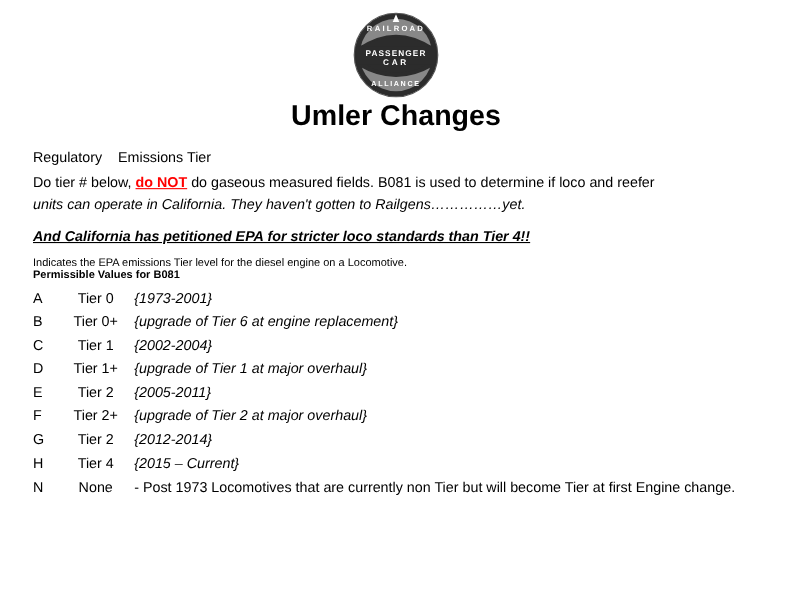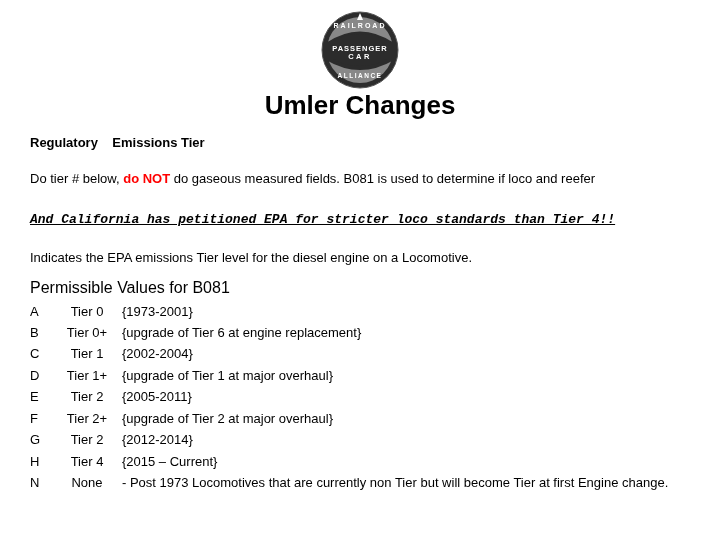--- a/index.html
+++ b/index.html
@@ -30,59 +30,59 @@
       width: 100px;
       height: 80px;
     }
     .page-title {
       font-size: 26px;
       font-weight: bold;
       text-align: left;
       margin-bottom: 8px;
     }
     .section-header {
-      font-weight: bold;
-      margin-bottom: 19px;
+      font-weight: normal;
+      margin-bottom: 6px;
     }
     .intro-text {
       margin-bottom: 2px;
       font-size: 13px;
       line-height: 1.5;
     }
     .red-underline {
       color: red;
       font-weight: bold;
+      text-decoration: underline;
       text-align: center;
     }
     .italic-text {
       font-style: italic;
     }
     .california-note {
       font-weight: bold;
       font-style: italic;
       text-decoration: underline;
-      margin: 23px 0;
-      font-size: 13px;
-      font-family: Liberation Mono, monospace;
+      margin: 12px 0;
+      font-size: 13px;
     }
     .epa-section {
       margin-top: 8px;
     }
     .epa-title {
       font-weight: bold;
       font-size: 13px;
       margin-bottom: 2px;
     }
     .epa-desc {
-      margin-bottom: 14px;
-      font-size: 13px;
+      margin-bottom: 0;
+      font-size: 10px;
     }
     .permissible-title {
-      font-weight: normal;
-      font-size: 16px;
+      font-weight: bold;
+      font-size: 10px;
       margin-bottom: 4px;
     }
     .tier-table {
       margin-left: 0;
       font-size: 13px;
       line-height: 1.65;
     }
     .tier-row {
       display: flex;
       align-items: baseline;
@@ -90,20 +90,21 @@
     .col-letter {
       width: 22px;
       font-weight: normal;
     }
     .col-tier {
       width: 70px;
       font-weight: normal;
       text-align: center;
     }
     .col-years {
+      font-style: italic;
     }
   </style>
 </head>
 <body>
 
 <div class="header">
   <div class="logo-container">
 
     <svg class="logo-svg" viewBox="0 0 100 80" xmlns="http://www.w3.org/2000/svg">
 
@@ -132,20 +133,21 @@
   </div>
   <div class="page-title">Umler Changes</div>
 </div>
 
 <div class="section-header">
   <span>Regulatory</span>&nbsp;&nbsp;&nbsp;&nbsp;<span>Emissions Tier</span>
 </div>
 
 <div class="intro-text">
   <span>Do tier # below, </span><span class="red-underline">do NOT</span><span> do gaseous measured fields.  B081 is used to determine if loco and reefer</span><br>
+  <span class="italic-text">units can operate in California.   They haven't gotten to Railgens……………yet.</span>
 </div>
 
 <div class="california-note">And California has petitioned EPA for stricter loco standards than Tier 4!!</div>
 
 <div class="epa-section">
   <div class="epa-desc">Indicates the EPA emissions Tier level for the diesel engine on a Locomotive.</div>
   <div class="permissible-title">Permissible Values for B081</div>
 
   <div class="tier-table">
 

